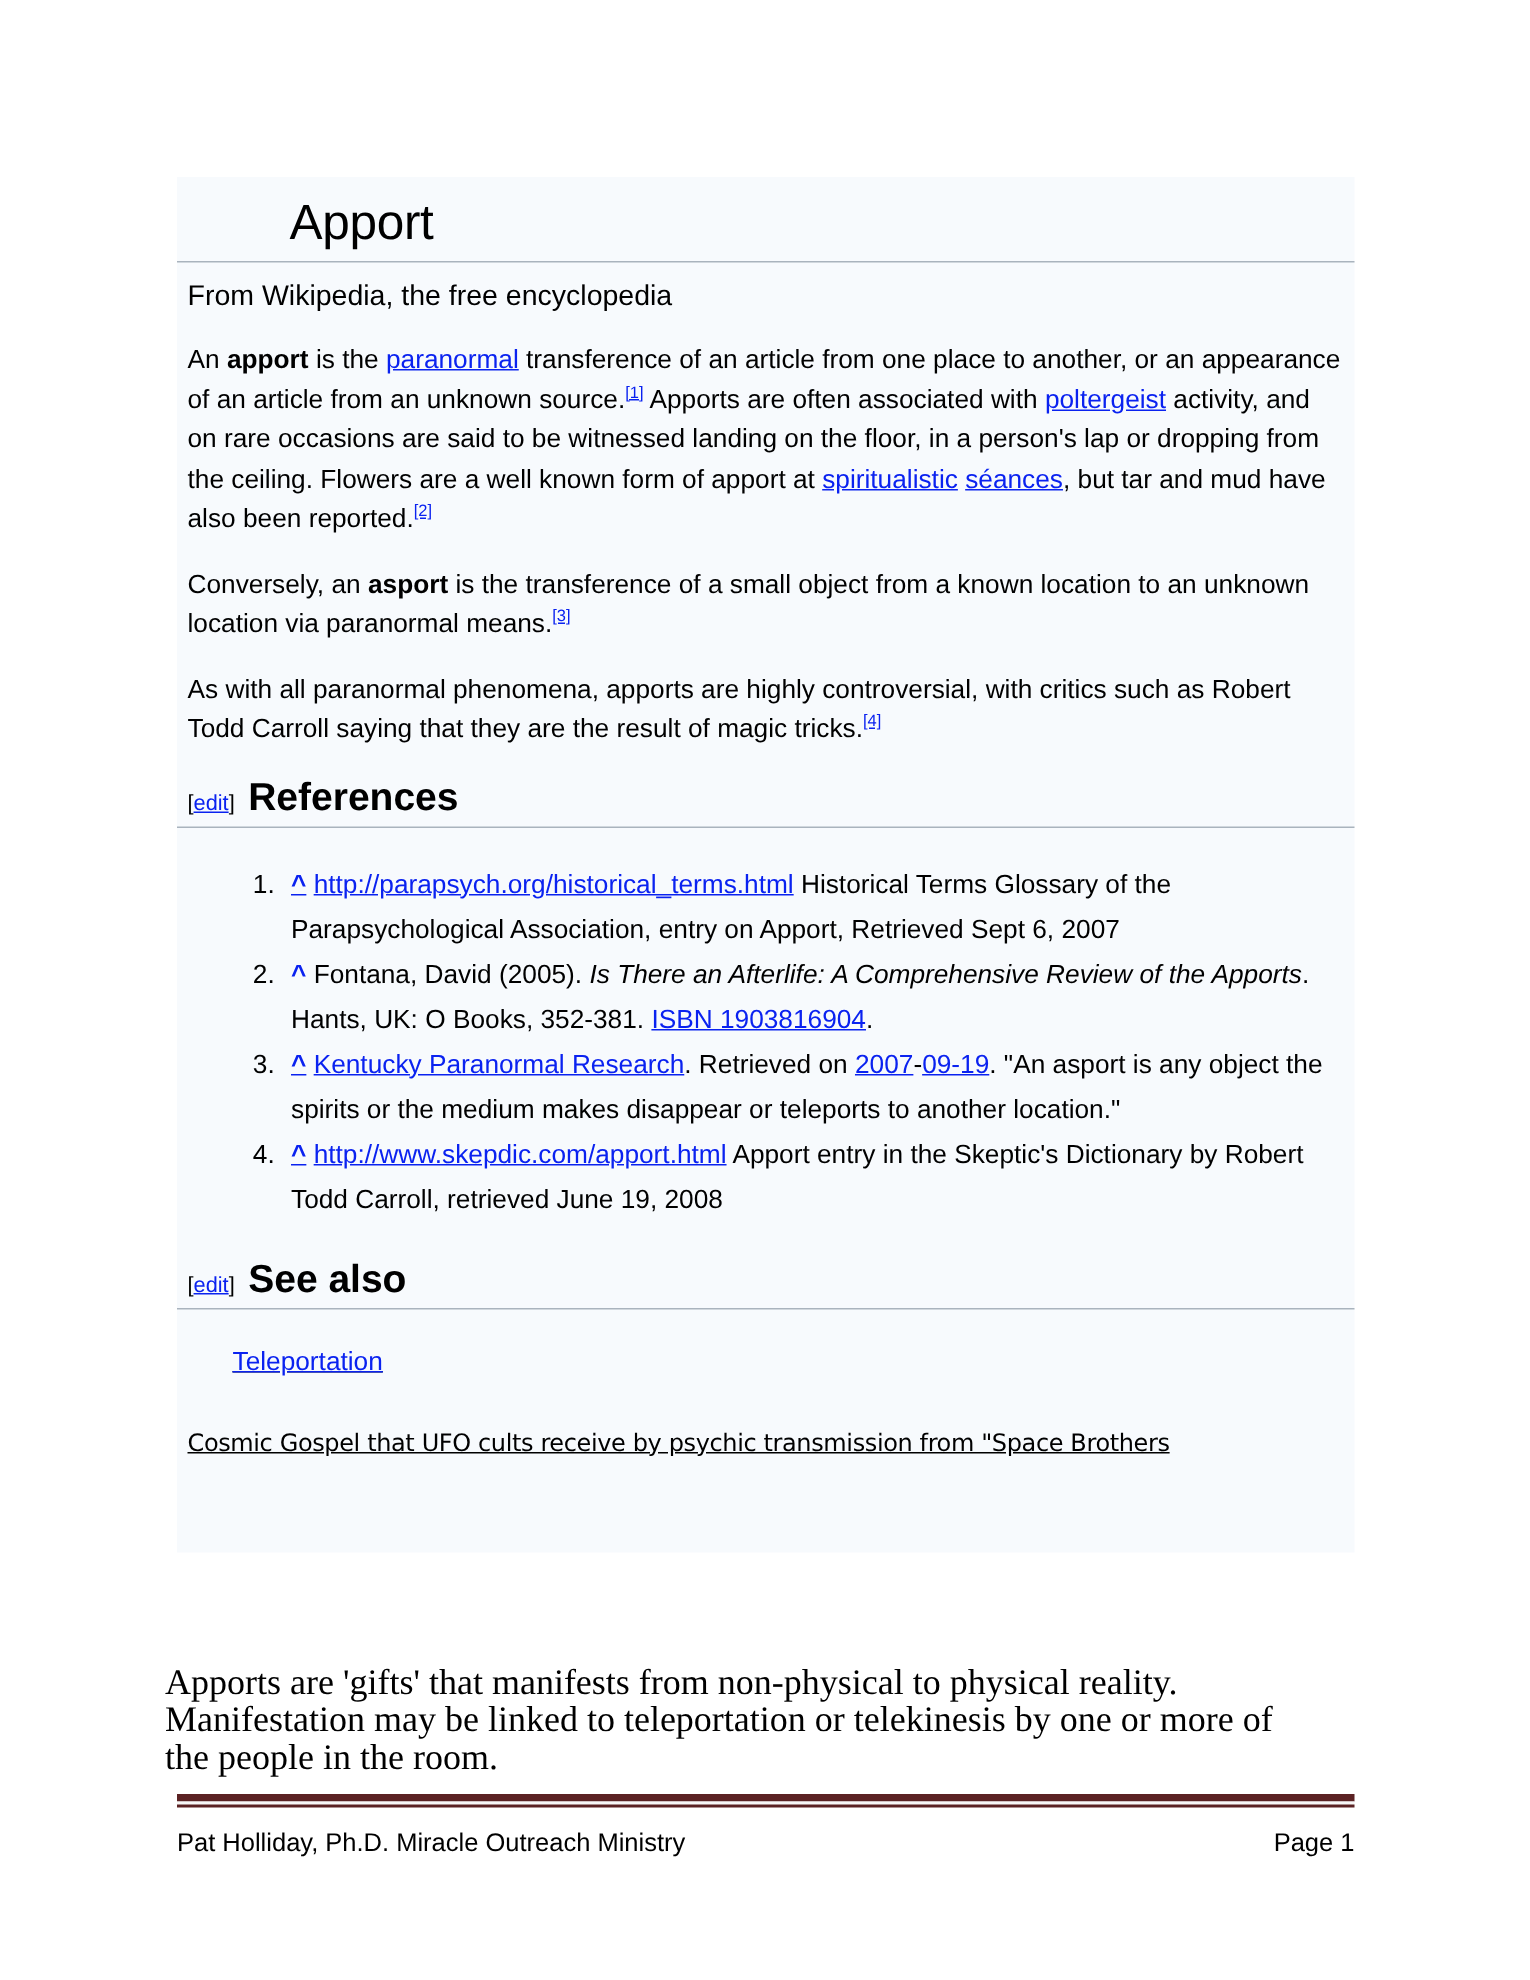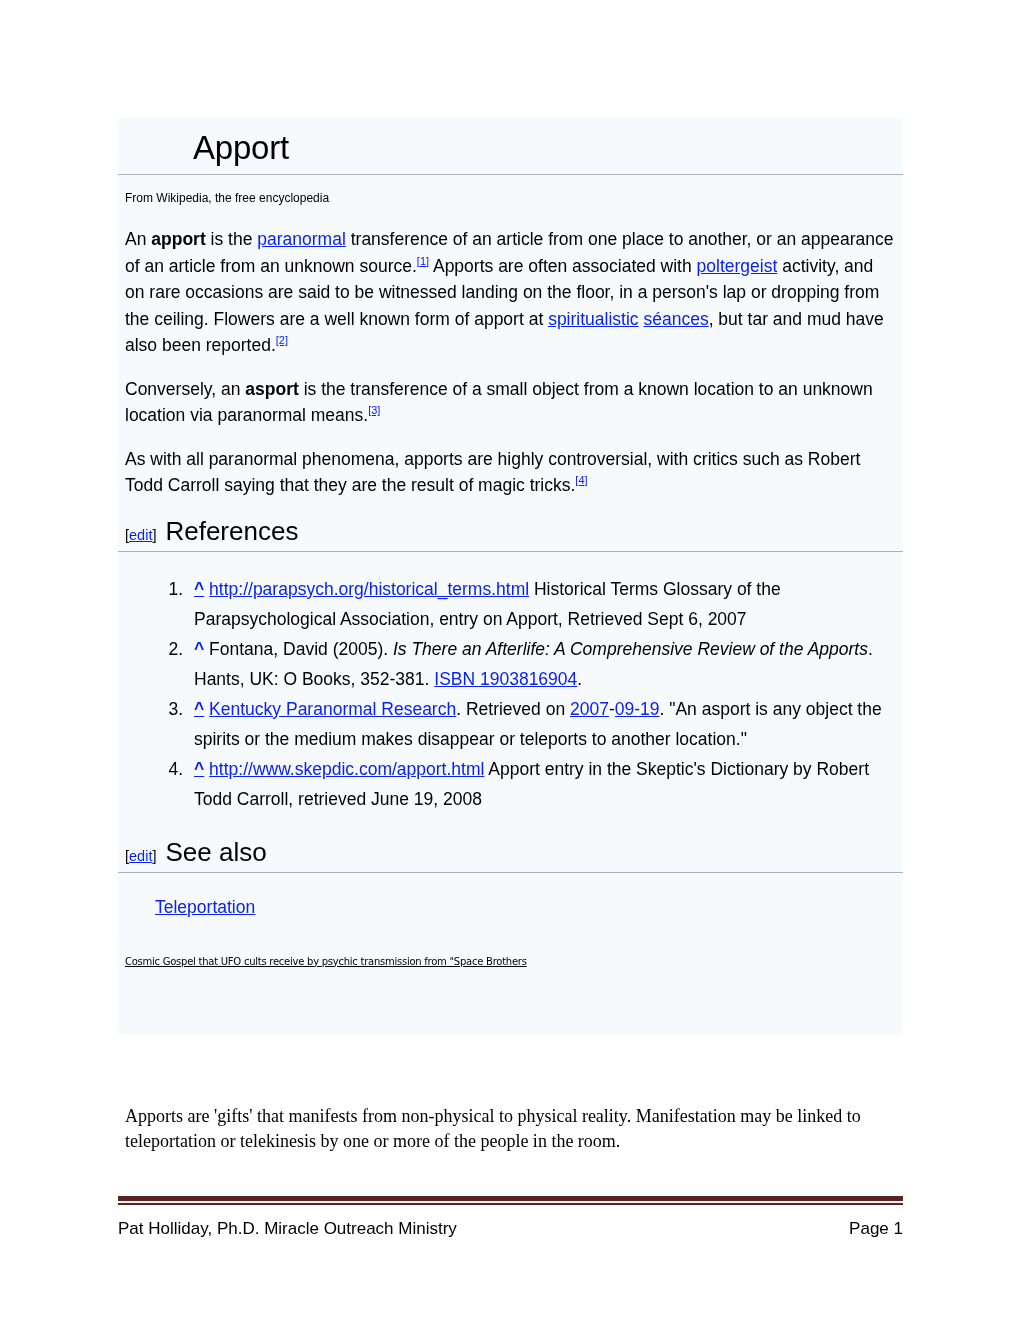--- a/index.html
+++ b/index.html
@@ -47,21 +47,21 @@
     letter-spacing: -0.2px;
   }
   .title-rule {
     height: 1px;
     background: #a9b3bd;
     margin: 0 0 0 0;
   }
 
   
   .tagline {
-    font-size: 12px;
+    font-size: 19px;
     line-height: 22px;
     padding: 12px 10px 0 7px;
     margin: 0;
   }
   p.para {
     font-size: 17.5px;
     line-height: 26.5px;
     margin: 0;
     padding: 17px 8px 0 7px;
     text-align: left;
@@ -98,21 +98,21 @@
     color: #000000;
     white-space: nowrap;
   }
   .edit-link a {
     color: #0a22f0;
     text-decoration: underline;
     margin-top: 44px;
   }
   .section-title {
     font-size: 26px;
-    font-weight: normal;
+    font-weight: bold;
     line-height: 32px;
     margin: 0;
   }
   .section-rule {
     height: 1px;
     background: #a9b3bd;
     margin-top: 2px;
   }
 
   
@@ -139,35 +139,35 @@
     padding: 22px 10px 0 7px;
     text-decoration: underline;
   }
   .see-also-item {
     font-size: 17.5px;
     line-height: 24px;
     padding-left: 30px;
   }
   .cosmic-line {
     font-family: "DejaVu Sans", sans-serif;
-    font-size: 10px;
+    font-size: 16px;
     line-height: 22px;
     padding: 32px 0 0 0;
     letter-spacing: -0.25px;
   }
   .block-tail { height: 62px; }
 
   
   .closing-para {
     position: absolute;
-    left: 125px;
+    left: 110px;
     top: 1086px;
     width: 770px;
     font-family: "Liberation Serif", serif;
-    font-size: 18px;
+    font-size: 24px;
     line-height: 25px;
     color: #000000;
   }
 
   
   .footer {
     position: absolute;
     left: 118px;
     top: 1196px;
     width: 785px;

